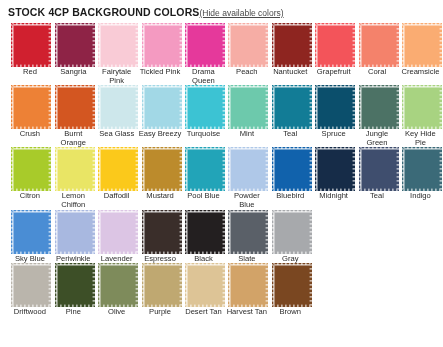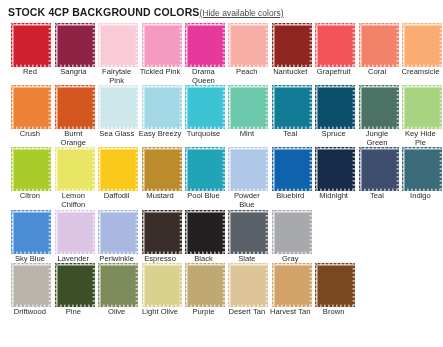--- a/index.html
+++ b/index.html
@@ -289,32 +289,32 @@
     </div>
     <div class="swatch-row">
       <div class="swatch-cell">
         <div class="chip-wrap">
           <div class="chip" style="background-color: rgb(74, 141, 212);"></div>
         </div>
         <div class="swatch-label">Sky Blue</div>
       </div>
       <div class="swatch-cell">
         <div class="chip-wrap">
+          <div class="chip" style="background-color: rgb(168, 184, 224);"></div>
+        </div>
+        <div class="swatch-label">Periwinkle</div>
+      </div>
+      <div class="swatch-cell">
+        <div class="chip-wrap">
           <div class="chip" style="background-color: rgb(220, 197, 228);"></div>
         </div>
         <div class="swatch-label">Lavender</div>
       </div>
       <div class="swatch-cell">
         <div class="chip-wrap">
-          <div class="chip" style="background-color: rgb(168, 184, 224);"></div>
-        </div>
-        <div class="swatch-label">Periwinkle</div>
-      </div>
-      <div class="swatch-cell">
-        <div class="chip-wrap">
           <div class="chip" style="background-color: rgb(58, 46, 42);"></div>
         </div>
         <div class="swatch-label">Espresso</div>
       </div>
       <div class="swatch-cell">
         <div class="chip-wrap">
           <div class="chip" style="background-color: rgb(35, 31, 32);"></div>
         </div>
         <div class="swatch-label">Black</div>
       </div>
@@ -345,26 +345,20 @@
         <div class="swatch-label">Pine</div>
       </div>
       <div class="swatch-cell">
         <div class="chip-wrap">
           <div class="chip" style="background-color: rgb(126, 139, 91);"></div>
         </div>
         <div class="swatch-label">Olive</div>
       </div>
       <div class="swatch-cell">
         <div class="chip-wrap">
-          <div class="chip" style="background-color: rgb(217, 210, 142);"></div>
-        </div>
-        <div class="swatch-label">Light Olive</div>
-      </div>
-      <div class="swatch-cell">
-        <div class="chip-wrap">
           <div class="chip" style="background-color: rgb(191, 168, 113);"></div>
         </div>
         <div class="swatch-label">Purple</div>
       </div>
       <div class="swatch-cell">
         <div class="chip-wrap">
           <div class="chip" style="background-color: rgb(221, 196, 150);"></div>
         </div>
         <div class="swatch-label">Desert Tan</div>
       </div>

